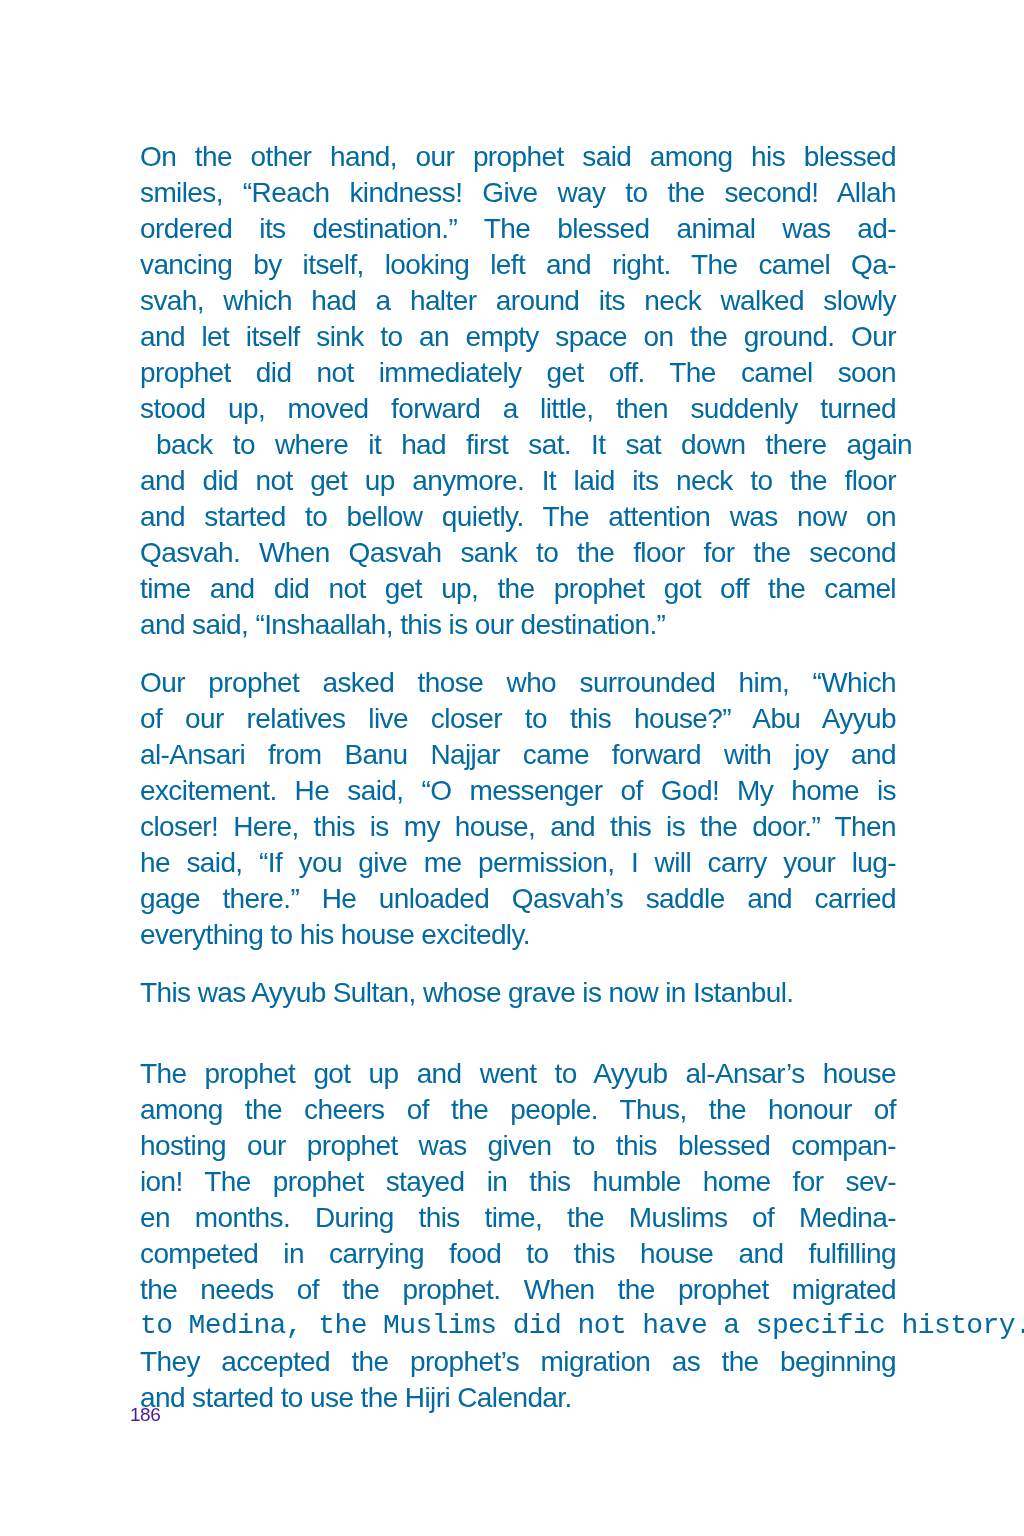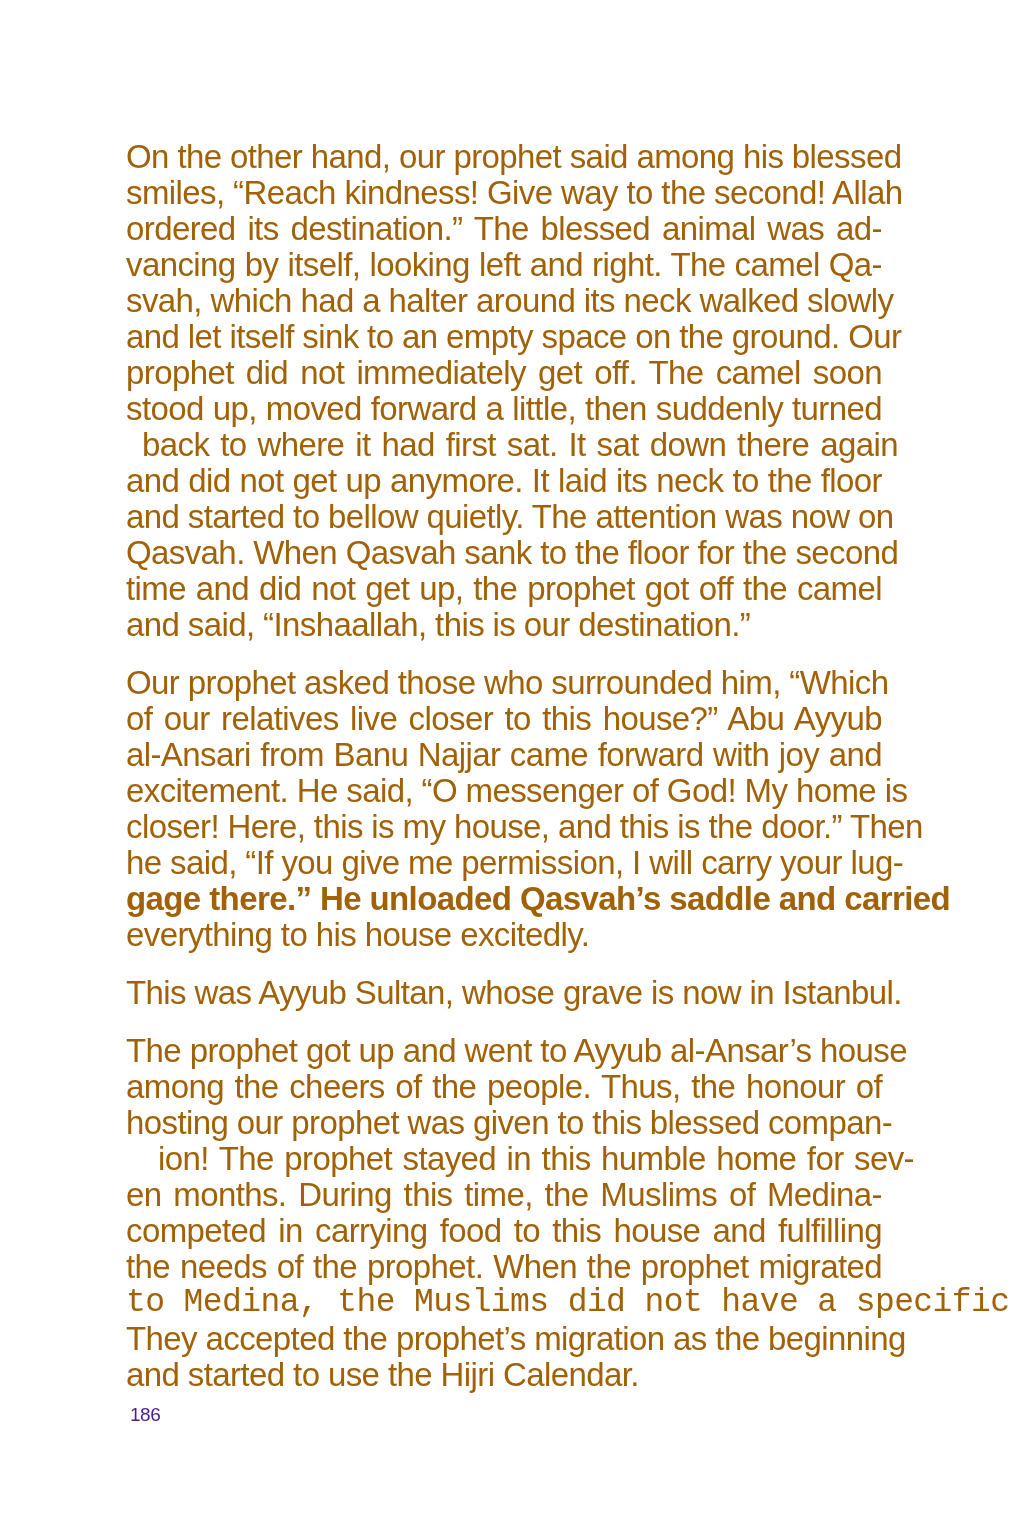--- a/index.html
+++ b/index.html
@@ -1,21 +1,21 @@
 <!DOCTYPE html>
 <html><head>
 <meta charset="utf-8">
 <style>
   html, body { margin: 0; padding: 0; background: #ffffff; }
   body { width: 1024px; height: 1536px; position: relative; overflow: hidden; }
   .page { position: absolute; left: 0; top: 0; width: 1024px; height: 1536px; background: #fff; }
   .text-block {
-    position: absolute; left: 126px; width: 756px;
+    position: absolute; left: 140px; width: 756px;
     font-family: "Liberation Sans", sans-serif;
-    font-size: 33px; color: #a16207;
+    font-size: 28px; color: #0369a1;
   }
   .line {
     display: block; height: 36px; line-height: 36px;
     white-space: nowrap; text-align: justify; text-align-last: justify;
     transform-origin: left center;
     letter-spacing: -0.6px;
   }
   .line.last { text-align-last: left; }
   .p1 { top: 139px; }
   .p2 { top: 665px; }
@@ -49,33 +49,33 @@
     <span class="line last" style="display: block; width: auto;">and said, “Inshaallah, this is our destination.”</span>
   </div>
 
   <div class="text-block p2">
     <span class="line" style="display: block; width: 756px;">Our prophet asked those who surrounded him, “Which</span>
     <span class="line" style="display: block; width: 756px;">of our relatives live closer to this house?” Abu Ayyub</span>
     <span class="line" style="display: block; width: 756px;">al-Ansari from Banu Najjar came forward with joy and</span>
     <span class="line" style="display: block; width: 756px;">excitement. He said, “O messenger of God! My home is</span>
     <span class="line" style="display: block; width: 756px;">closer! Here, this is my house, and this is the door.” Then</span>
     <span class="line" style="display: block; width: 756px;">he said, “If you give me permission, I will carry your lug-</span>
-    <span class="line" style="display: block; width: 756px; font-weight: bold;">gage there.” He unloaded Qasvah’s saddle and carried</span>
+    <span class="line" style="display: block; width: 756px;">gage there.” He unloaded Qasvah’s saddle and carried</span>
     <span class="line last" style="display: block; width: auto;">everything to his house excitedly.</span>
   </div>
 
   <div class="text-block p3">
     <span class="line last" style="display: block; width: auto;">This was Ayyub Sultan, whose grave is now in Istanbul.</span>
   </div>
 
   <div class="text-block p4">
-    <span class="line" style="display: block; width: 756px;">The prophet got up and went to Ayyub al-Ansar’s house</span>
+    <span class="line" style="display: block; width: 756px; margin-top: 23px;">The prophet got up and went to Ayyub al-Ansar’s house</span>
     <span class="line" style="display: block; width: 756px;">among the cheers of the people. Thus, the honour of</span>
     <span class="line" style="display: block; width: 756px;">hosting our prophet was given to this blessed compan-</span>
-    <span class="line" style="display: block; width: 756px; margin-left: 32px;">ion! The prophet stayed in this humble home for sev-</span>
+    <span class="line" style="display: block; width: 756px;">ion! The prophet stayed in this humble home for sev-</span>
     <span class="line" style="display: block; width: 756px;">en months. During this time, the Muslims of Medina-</span>
     <span class="line" style="display: block; width: 756px;">competed in carrying food to this house and fulfilling</span>
     <span class="line" style="display: block; width: 756px;">the needs of the prophet. When the prophet migrated</span>
     <span class="line" style="display: block; width: 756px; font-family: Liberation Mono, monospace;">to Medina, the Muslims did not have a specific history.</span>
     <span class="line" style="display: block; width: 756px;">They accepted the prophet’s migration as the beginning</span>
     <span class="line last" style="display: block; width: auto;">and started to use the Hijri Calendar.</span>
   </div>
 
   <div class="page-number">186</div>
 </div>

